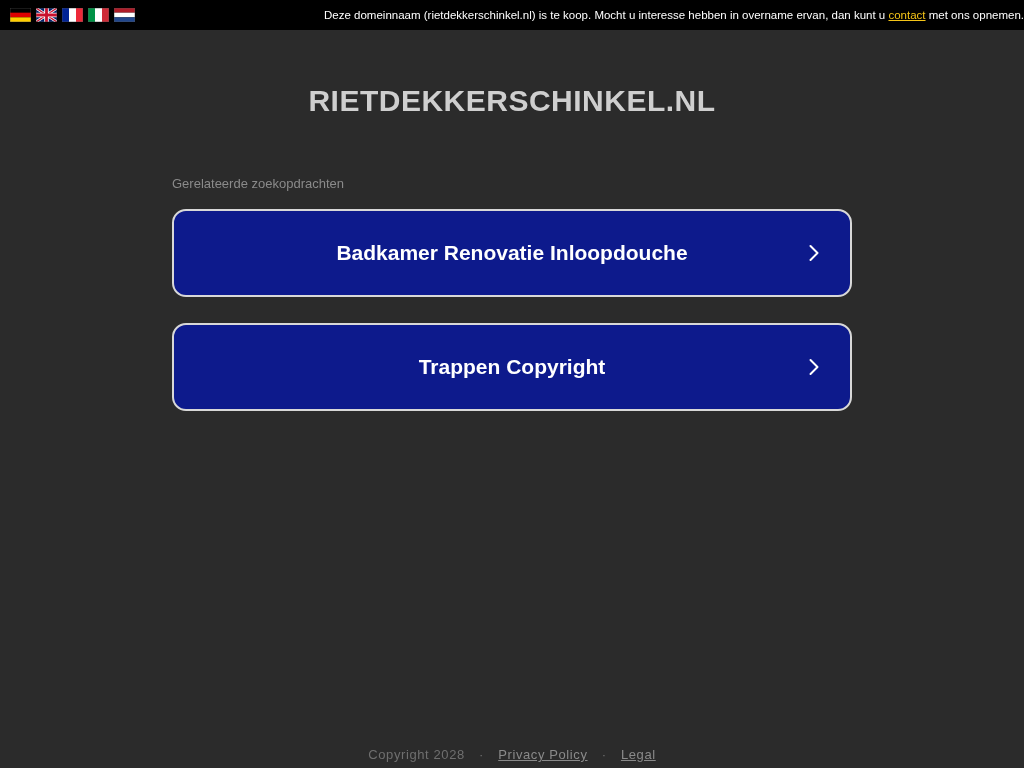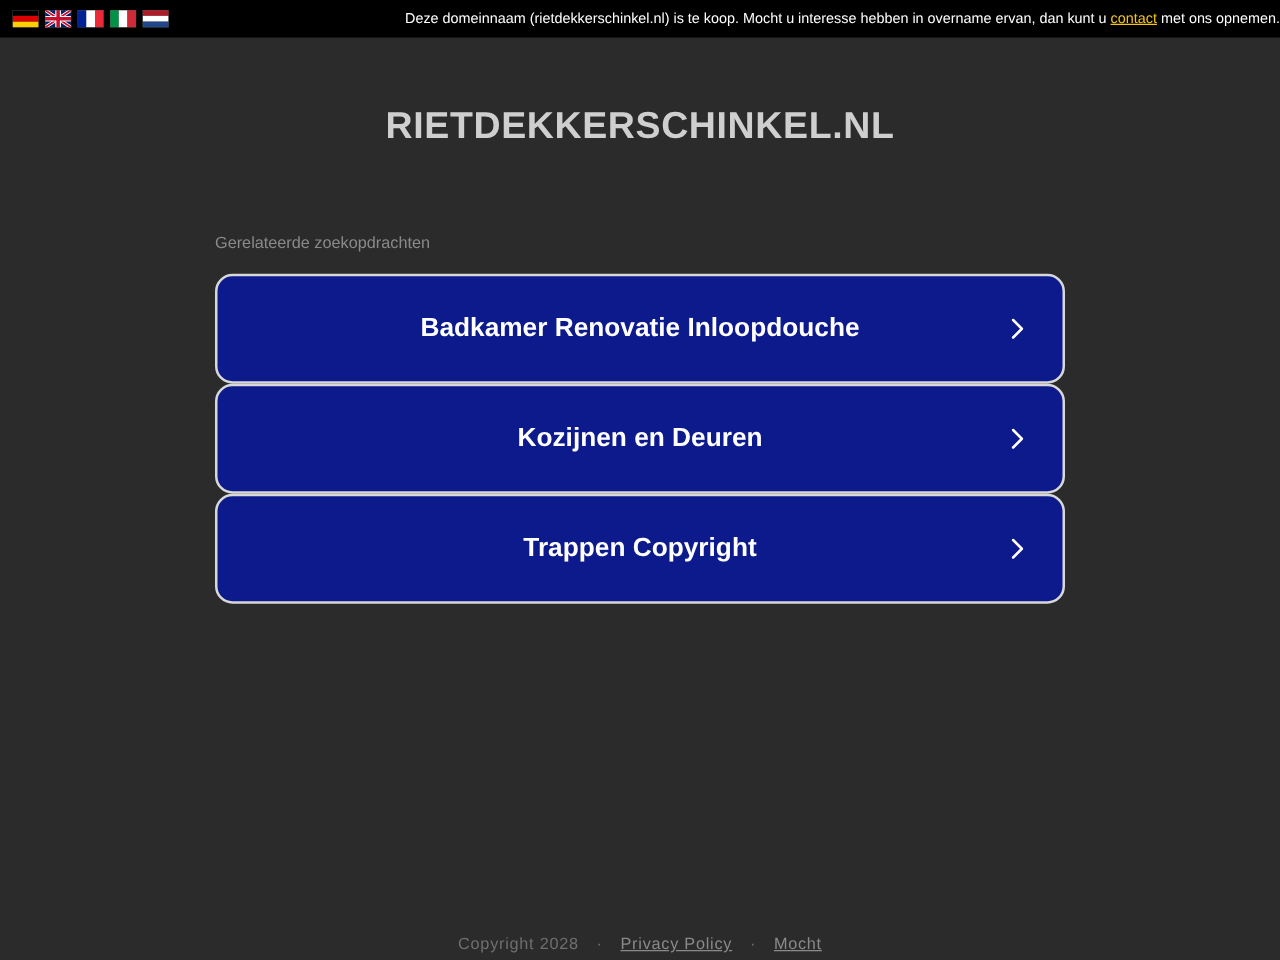--- a/index.html
+++ b/index.html
@@ -62,34 +62,35 @@
     padding-top: 54px;
     text-align: center;
     color: #cfcfcf;
     font-size: 30px;
     font-weight: bold;
     letter-spacing: 0.5px;
   }
 
   .content {
     width: 680px;
-    margin: 10px auto;
+    margin: 0 auto;
     padding-top: 58px;
   }
 
   .related-label {
     color: #8a8a8a;
     font-size: 13px;
     margin: 0 0 18px 0;
     padding-left: 0px;
   }
 
   .cards {
     display: flex;
     flex-direction: column;
+    gap: 26px;
   }
 
   .card {
     position: relative;
     height: 88px;
     background: #0d1a8c;
     border: 2px solid #d8d8d8;
     border-radius: 14px;
     display: flex;
     align-items: center;
@@ -199,42 +200,34 @@
 
       <a class="card" href="#">
         <span class="card-title">Badkamer Renovatie Inloopdouche</span>
         <span class="chevron">
           <svg width="20" height="20" viewBox="0 0 20 20" fill="none">
             <path d="M6.5 3 L13.5 10 L6.5 17" stroke="#ffffff" stroke-width="2" stroke-linecap="round" stroke-linejoin="round"></path>
           </svg>
         </span>
       </a>
 
-      <a class="card" href="#">
-        <span class="card-title">Kozijnen en Deuren</span>
-        <span class="chevron">
-          <svg width="20" height="20" viewBox="0 0 20 20" fill="none">
-            <path d="M6.5 3 L13.5 10 L6.5 17" stroke="#ffffff" stroke-width="2" stroke-linecap="round" stroke-linejoin="round"></path>
-          </svg>
-        </span>
-      </a>
 
       <a class="card" href="#">
         <span class="card-title">Trappen Copyright</span>
         <span class="chevron">
           <svg width="20" height="20" viewBox="0 0 20 20" fill="none">
             <path d="M6.5 3 L13.5 10 L6.5 17" stroke="#ffffff" stroke-width="2" stroke-linecap="round" stroke-linejoin="round"></path>
           </svg>
         </span>
       </a>
 
     </div>
   </div>
 
   <div class="footer">
     <span>Copyright 2028</span>
     <span class="sep">·</span>
     <a href="#">Privacy Policy</a>
     <span class="sep">·</span>
-    <a href="#">Mocht</a>
+    <a href="#">Legal</a>
   </div>
 
 </div>
 
 </body></html>

